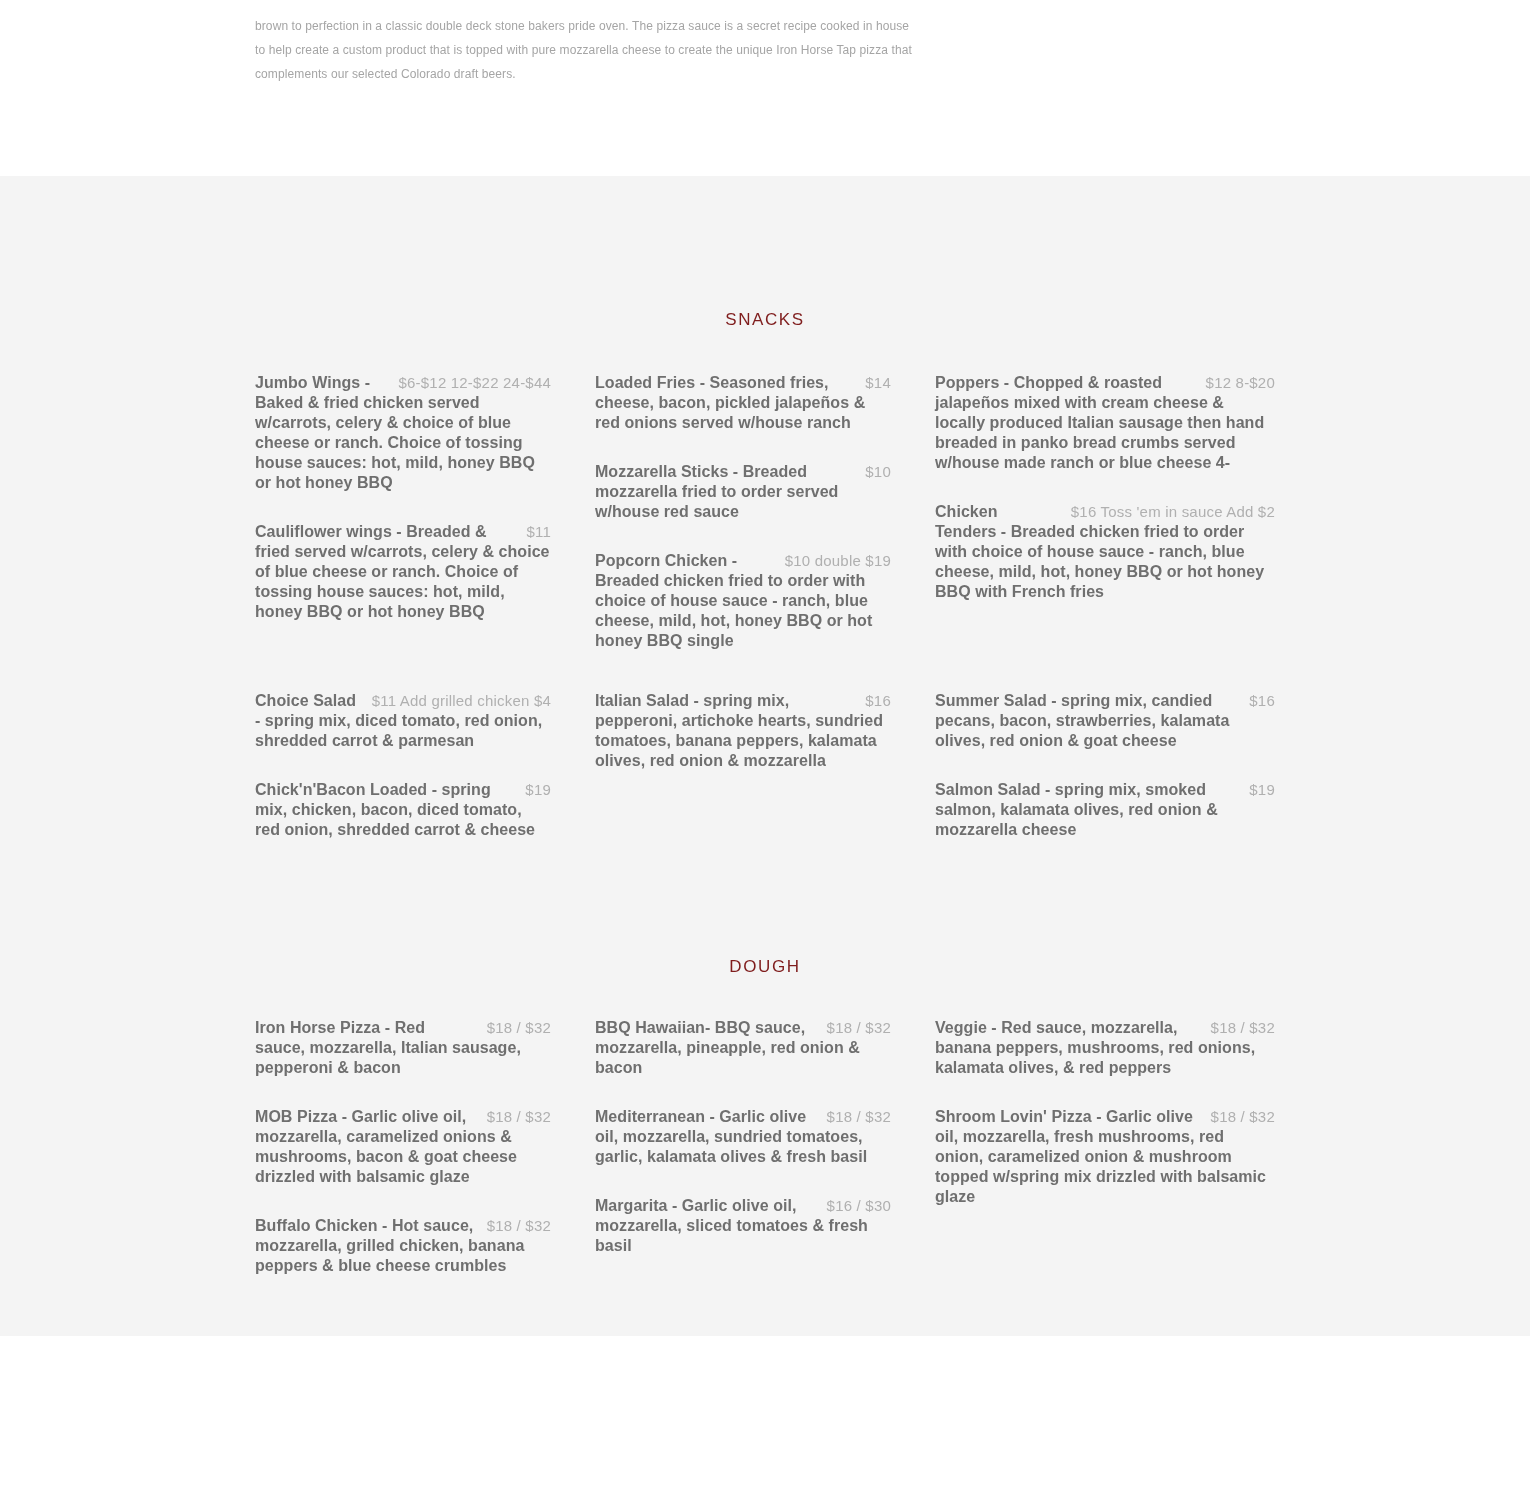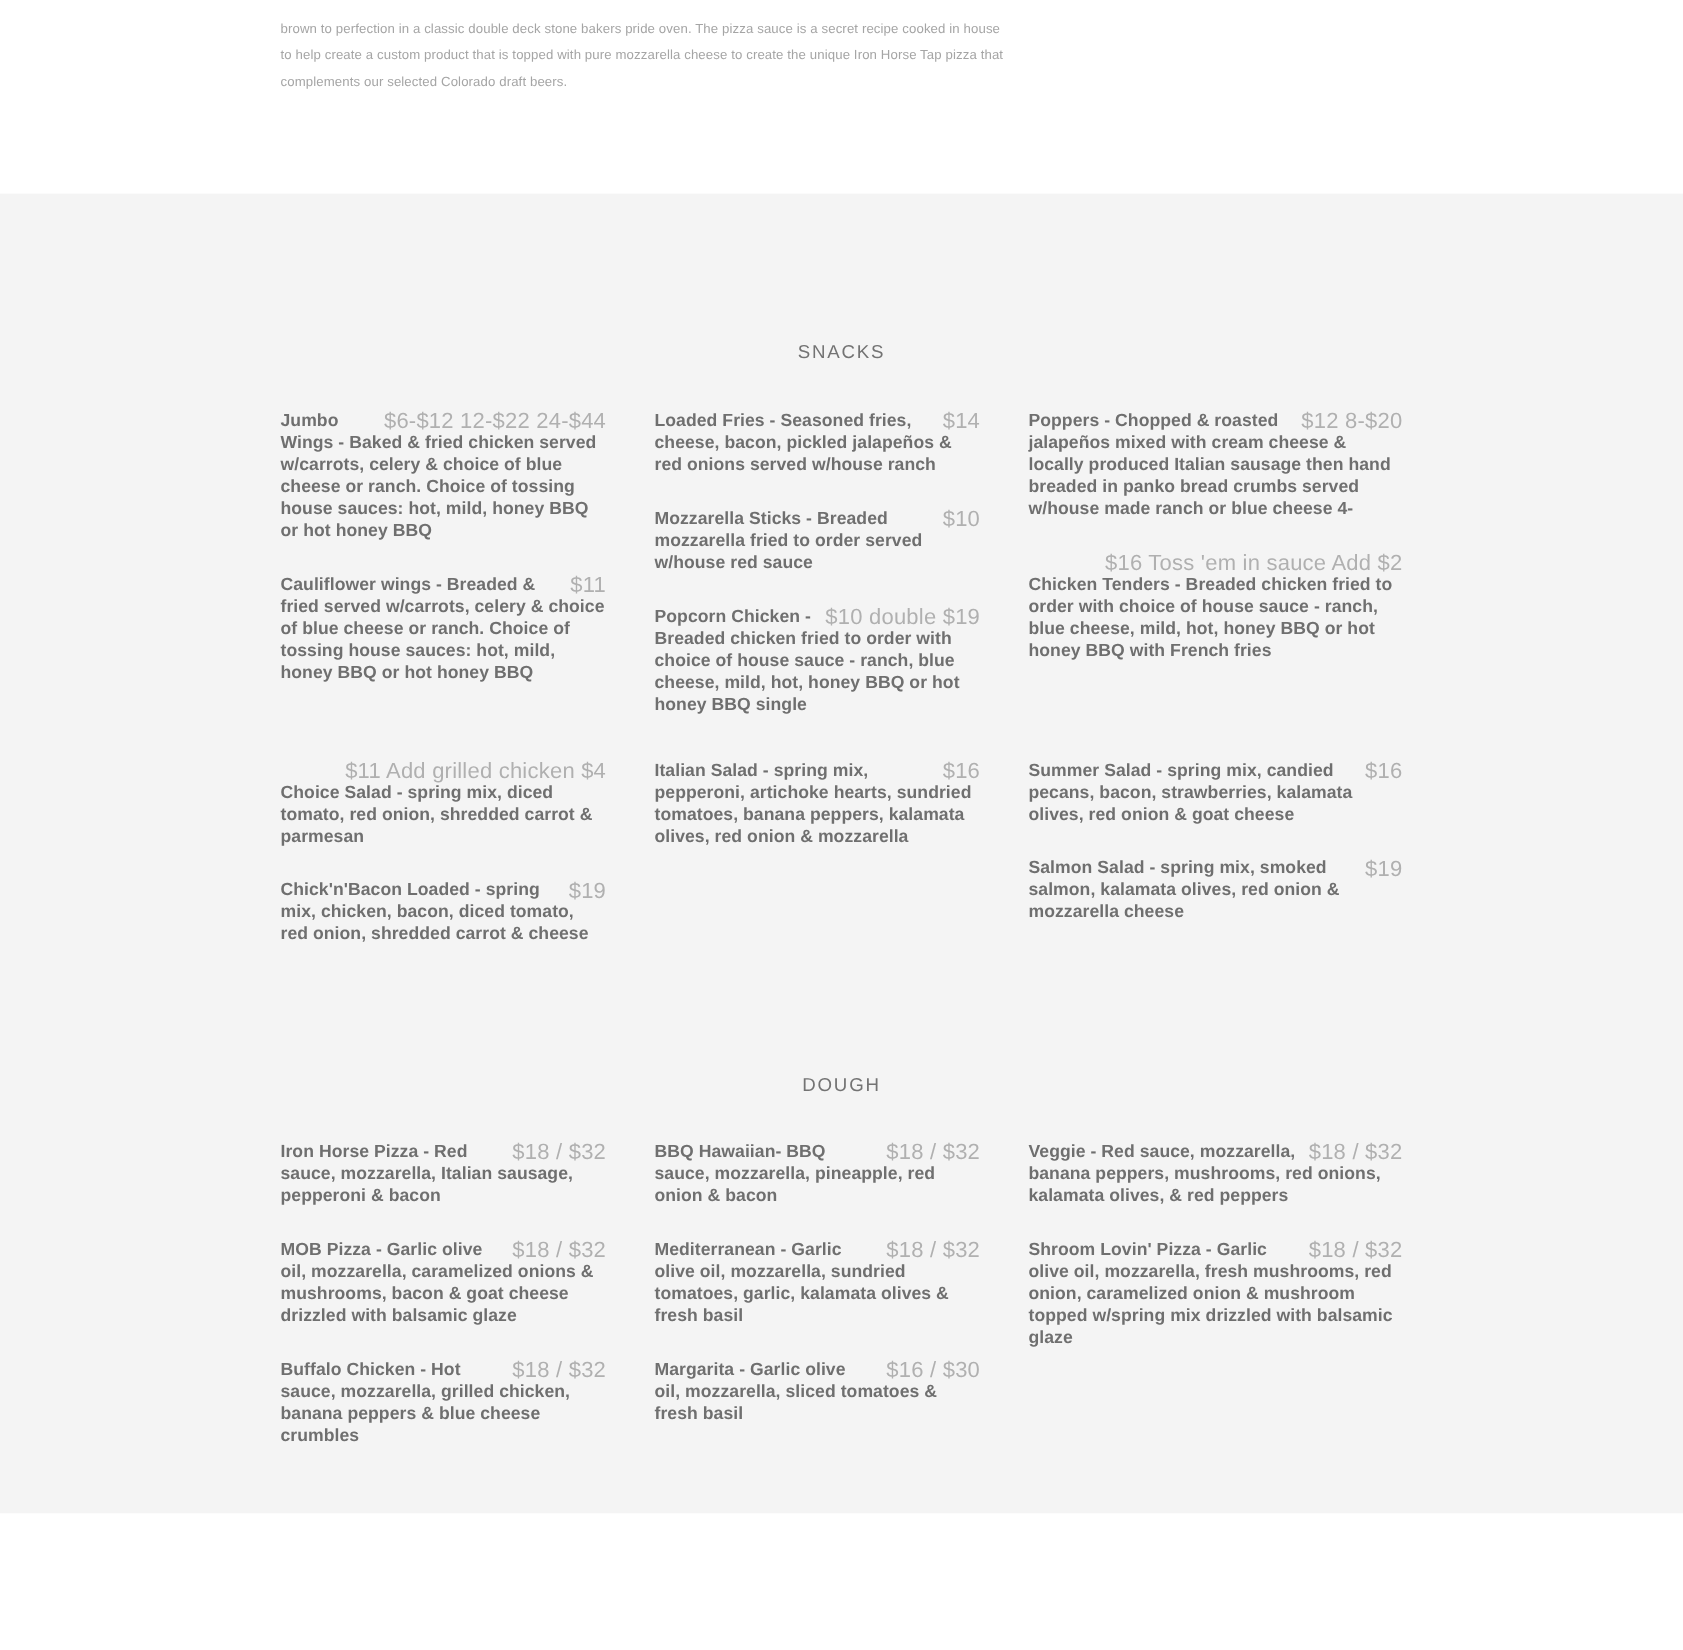--- a/index.html
+++ b/index.html
@@ -47,21 +47,21 @@
   }
 
   .section { padding-top: 0; }
   .section-head {
     text-align: center;
     padding-top: 132px;
   }
   .section-title {
     font-size: 17px;
     letter-spacing: 1.6px;
-    color: #737373;
+    color: #7f1d1d;
     font-weight: 400;
     line-height: 22px;
   }
   .section-sub {
     font-size: 13.5px;
     color: #a8a8a8;
     font-weight: 400;
     line-height: 20px;
     margin-top: 5px;
     letter-spacing: 0.1px;
@@ -85,21 +85,21 @@
     font-size: 16px;
     line-height: 20px;
     color: #6f6f6f;
     font-weight: 700;
     letter-spacing: 0.05px;
   }
   .item-price {
     float: right;
     font-weight: 400;
     color: #b0b0b0;
-    font-size: 20px;
+    font-size: 15px;
     letter-spacing: 0.2px;
     margin-left: 10px;
     white-space: nowrap;
   }
   .item-name { }
   .item-desc { }
 
   
   #section-snacks .cols { margin-top: 42px; }
   #section-salads .cols { margin-top: 40px; }

